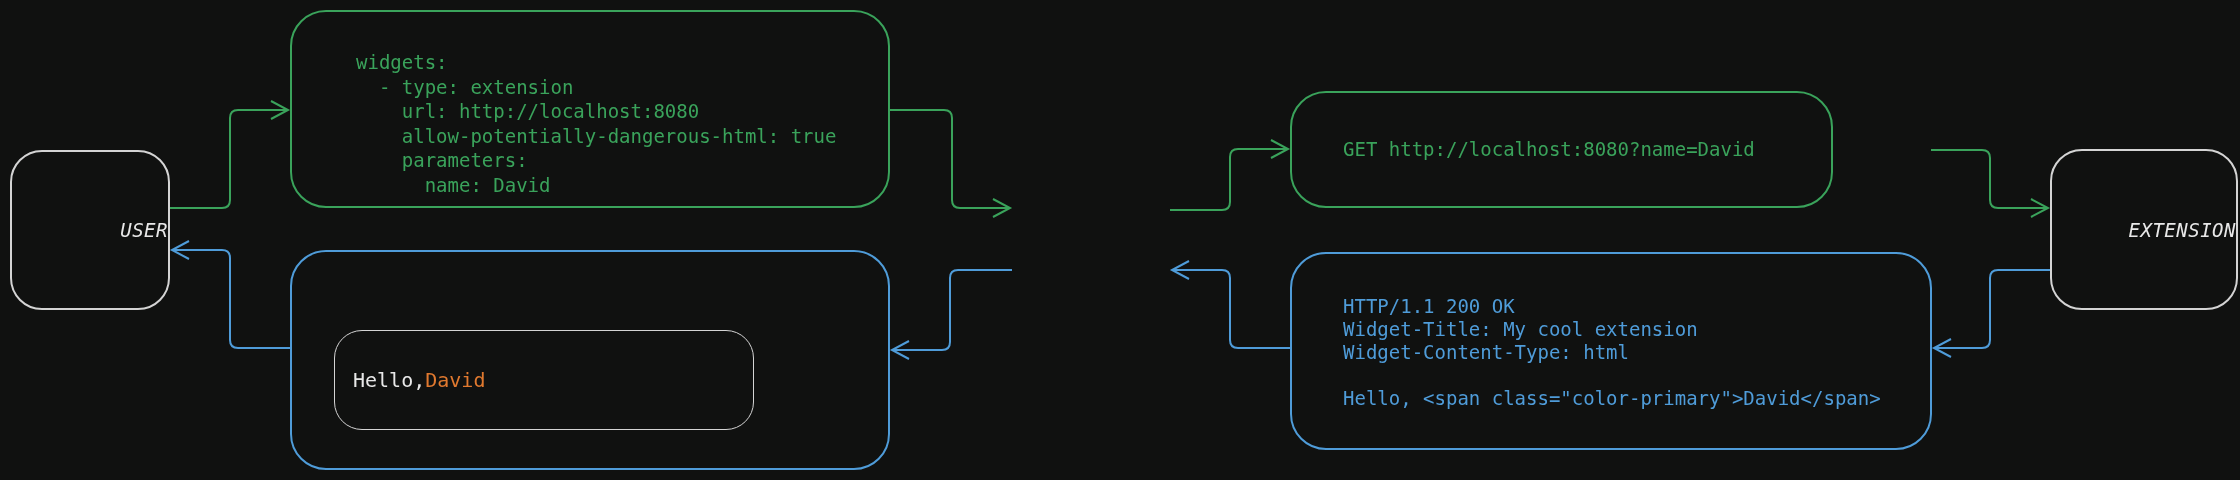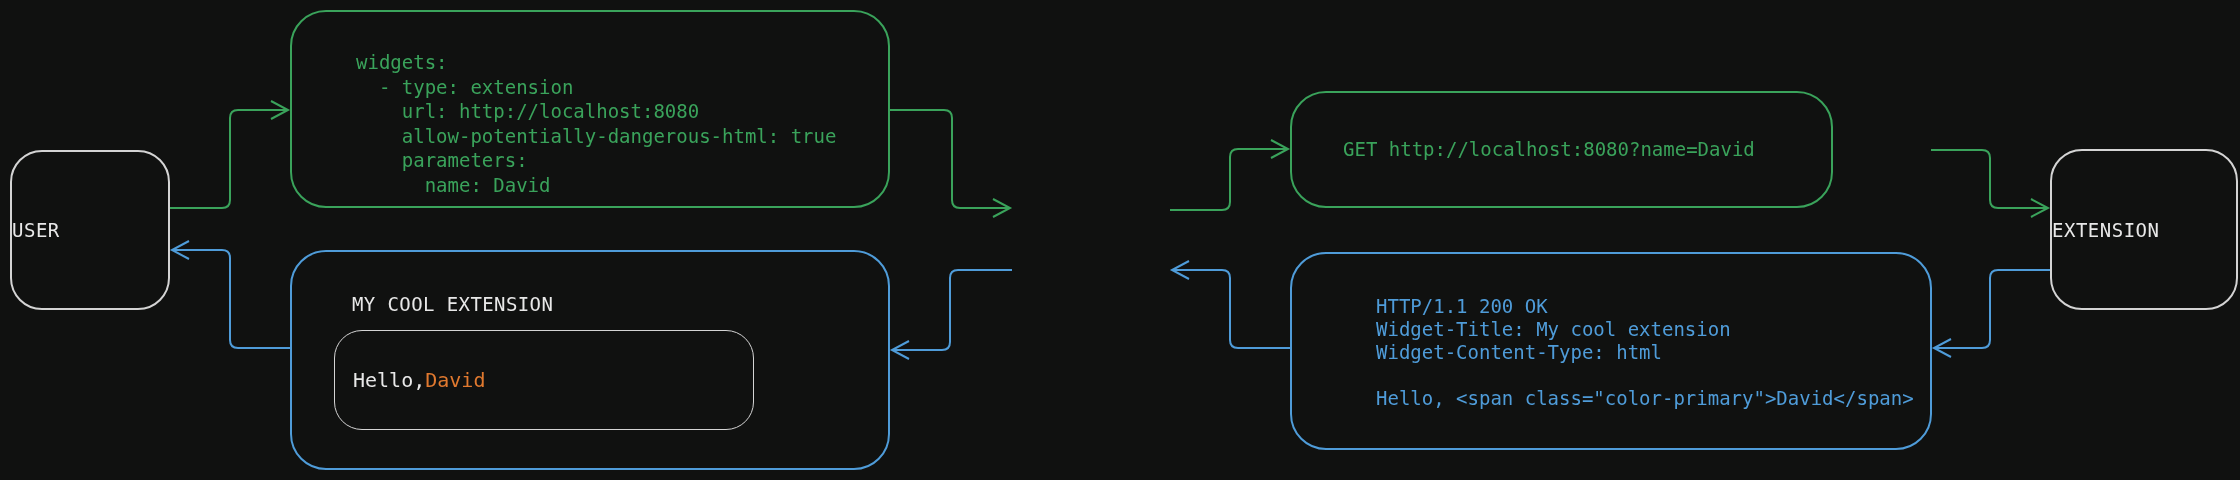--- a/index.html
+++ b/index.html
@@ -10,31 +10,31 @@
   .canvas{
     position:relative;width:2240px;height:480px;background:var(--background);
     font-family:"DejaVu Sans Mono","Liberation Mono",monospace;overflow:hidden;
   }
   .wires{position:absolute;left:0;top:0;width:2240px;height:480px;}
   .wires path{fill:none;stroke-width:2px;}
   .stroke-green{stroke:var(--green);}
   .stroke-blue{stroke:var(--blue);}
   .node{
     position:absolute;border:2px solid var(--node_border);border-radius:32px;
-    display:flex;align-items:center;justify-content:flex-start;
-    color:var(--text);font-size:19px;letter-spacing:0.5px;box-sizing:border-box;
+    display:flex;align-items:center;justify-content:flex-end;
+    color:var(--text);font-size:19px;letter-spacing:0.5px;box-sizing:border-box;font-style:italic;
   }
   .codebox{position:absolute;border-radius:36px;box-sizing:border-box;}
   .codebox pre{margin:0;font-size:19px;font-family:inherit;}
   .green-box{border:2px solid var(--green);color:var(--green);}
   .blue-box{border:2px solid var(--blue);color:var(--blue);}
   #config-box pre{padding:38px 0 0 28px;line-height:24.5px;margin-left:36px;}
   #request-box{display:flex;align-items:center;}
   #request-box pre{padding:0 0 0 51px;line-height:23px;}
-  #response-box pre{padding:41px 0 0 51px;line-height:23px;margin-left:33px;}
+  #response-box pre{padding:41px 0 0 51px;line-height:23px;}
   #widget-box .widget-title{position:absolute;left:60px;top:291px;font-size:19px;letter-spacing:0.4px;color:var(--text);}
   .widget-inner{
     position:absolute;left:42px;top:78px;width:420px;height:100px;
     border:1.5px solid var(--node_border);border-radius:28px;box-sizing:border-box;
     display:flex;align-items:center;padding-left:18px;font-size:20px;color:var(--text);
   }
   .widget-inner .name{color:var(--orange);}
   #widget-box{position:absolute;}
   #widget-box .widget-title{top:41px;}
 </style>
@@ -86,20 +86,19 @@
 
   <div class="codebox blue-box" id="response-box" style="left:1290px;top:252px;width:642px;height:198px;">
     <pre>HTTP/1.1 200 OK
 Widget-Title: My cool extension
 Widget-Content-Type: html
 
 Hello, &lt;span class="color-primary"&gt;David&lt;/span&gt;</pre>
   </div>
 
   <div class="codebox blue-box" id="widget-box" style="left:290px;top:250px;width:600px;height:220px;">
-    <div class="widget-title">MY COOL EXTENSION</div>
     <div class="widget-inner">
       <span>Hello, </span>
         <span class="name">David</span>
     </div>
   </div>
 
 </div>
 
 </body></html>

